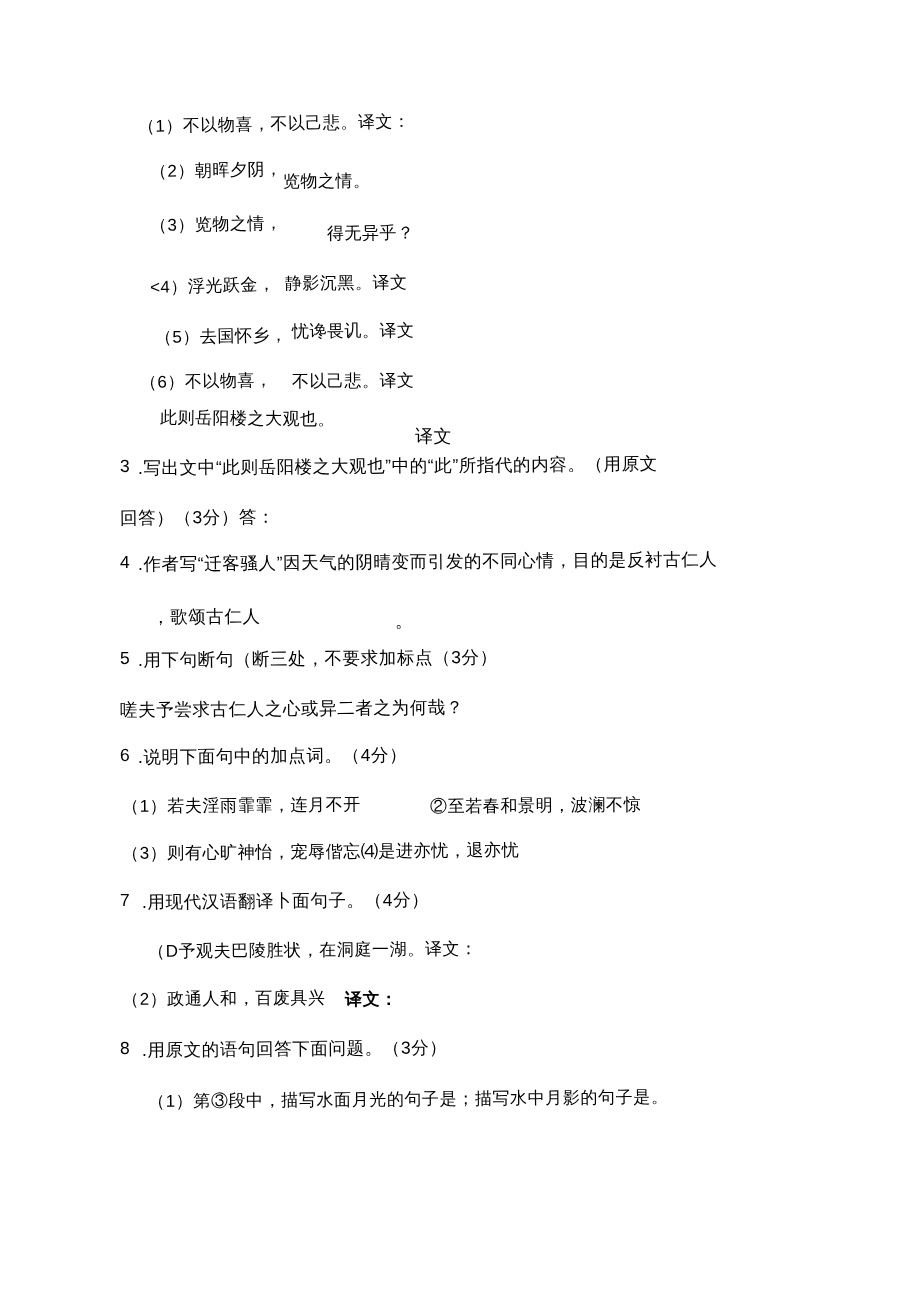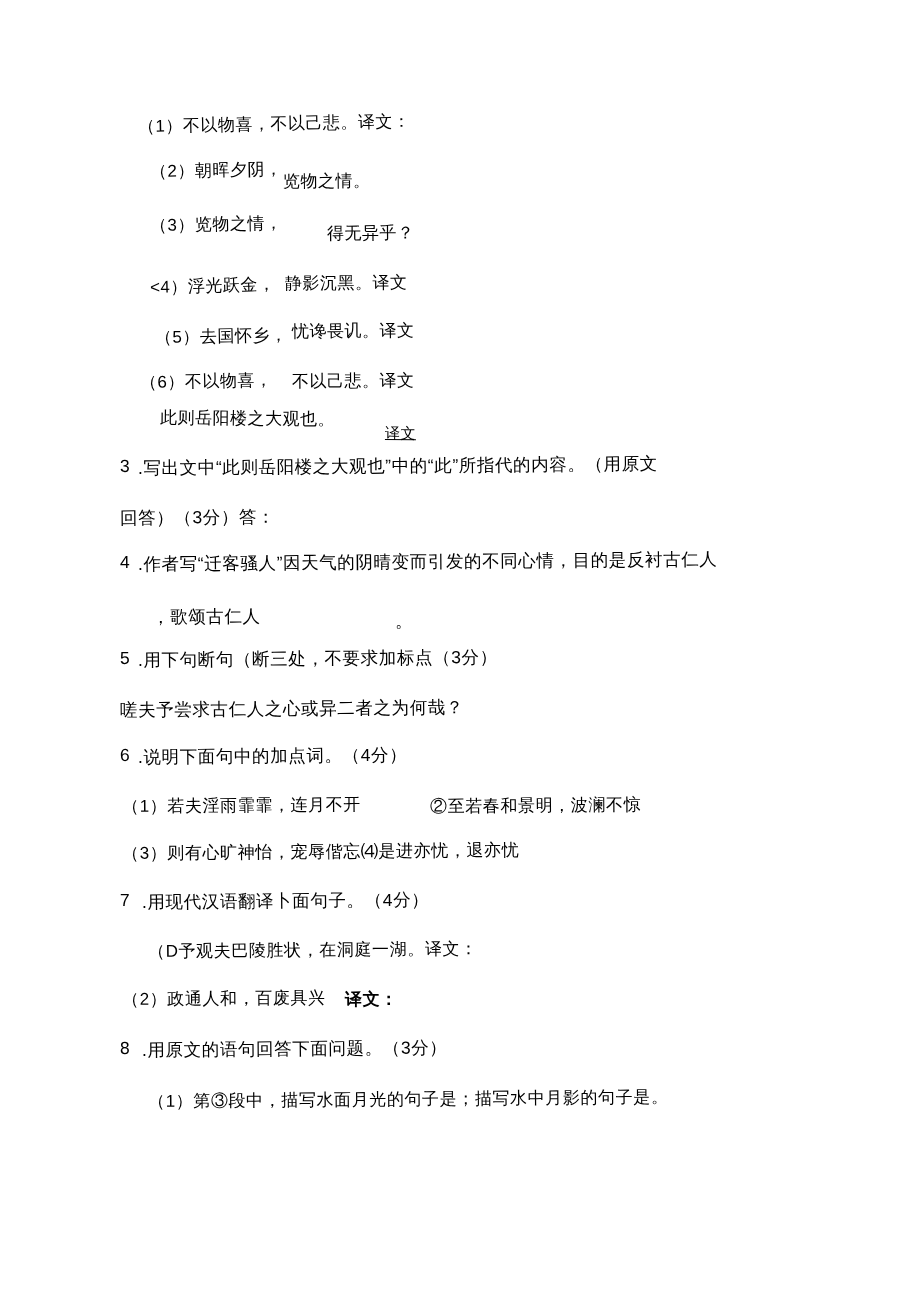--- a/index.html
+++ b/index.html
@@ -69,21 +69,21 @@
   <div class="t-item skew-c" style="left:150px; top:276px;">&lt;4）浮光跃金，</div>
   <div class="t-tail skew-d" style="left:285px; top:272px;">静影沉黑。译文</div>
 
   <div class="t-item skew-a" style="left:155px; top:326px;">（5）去国怀乡，</div>
   <div class="t-tail skew-d" style="left:292px; top:320px;">忧谗畏讥。译文</div>
 
   <div class="t-item skew-a" style="left:140px; top:371px;">（6）不以物喜，</div>
   <div class="t-tail skew-d" style="left:292px; top:370px;">不以己悲。译文</div>
 
   <div class="t-item skew-f" style="left:160px; top:406px;">此则岳阳楼之大观也。</div>
-  <div class="t-tail skew-f" style="left:385px; top:424px; font-size:15px;text-decoration:underline;">译文</div>
+  <div class="t-tail skew-f" style="left:415px; top:424px; font-size:18px;">译文</div>
 
   <div class="q skew-d" style="left:120px; top:456px;">3</div>
   <div class="q skew-d" style="left:138px; top:456px;">.写出文中“此则岳阳楼之大观也”中的“此”所指代的内容。（用原文</div>
   <div class="q skew-d" style="left:120px; top:506px;">回答）（3分）答：</div>
 
   <div class="q skew-d" style="left:120px; top:552px;">4</div>
   <div class="q skew-d" style="left:138px; top:552px;">.作者写“迁客骚人”因天气的阴晴变而引发的不同心情，目的是反衬古仁人</div>
   <div class="q skew-d" style="left:152px; top:605px;text-align:right;">，歌颂古仁人</div>
   <div class="q skew-d" style="left:395px; top:609px;">。</div>
 

